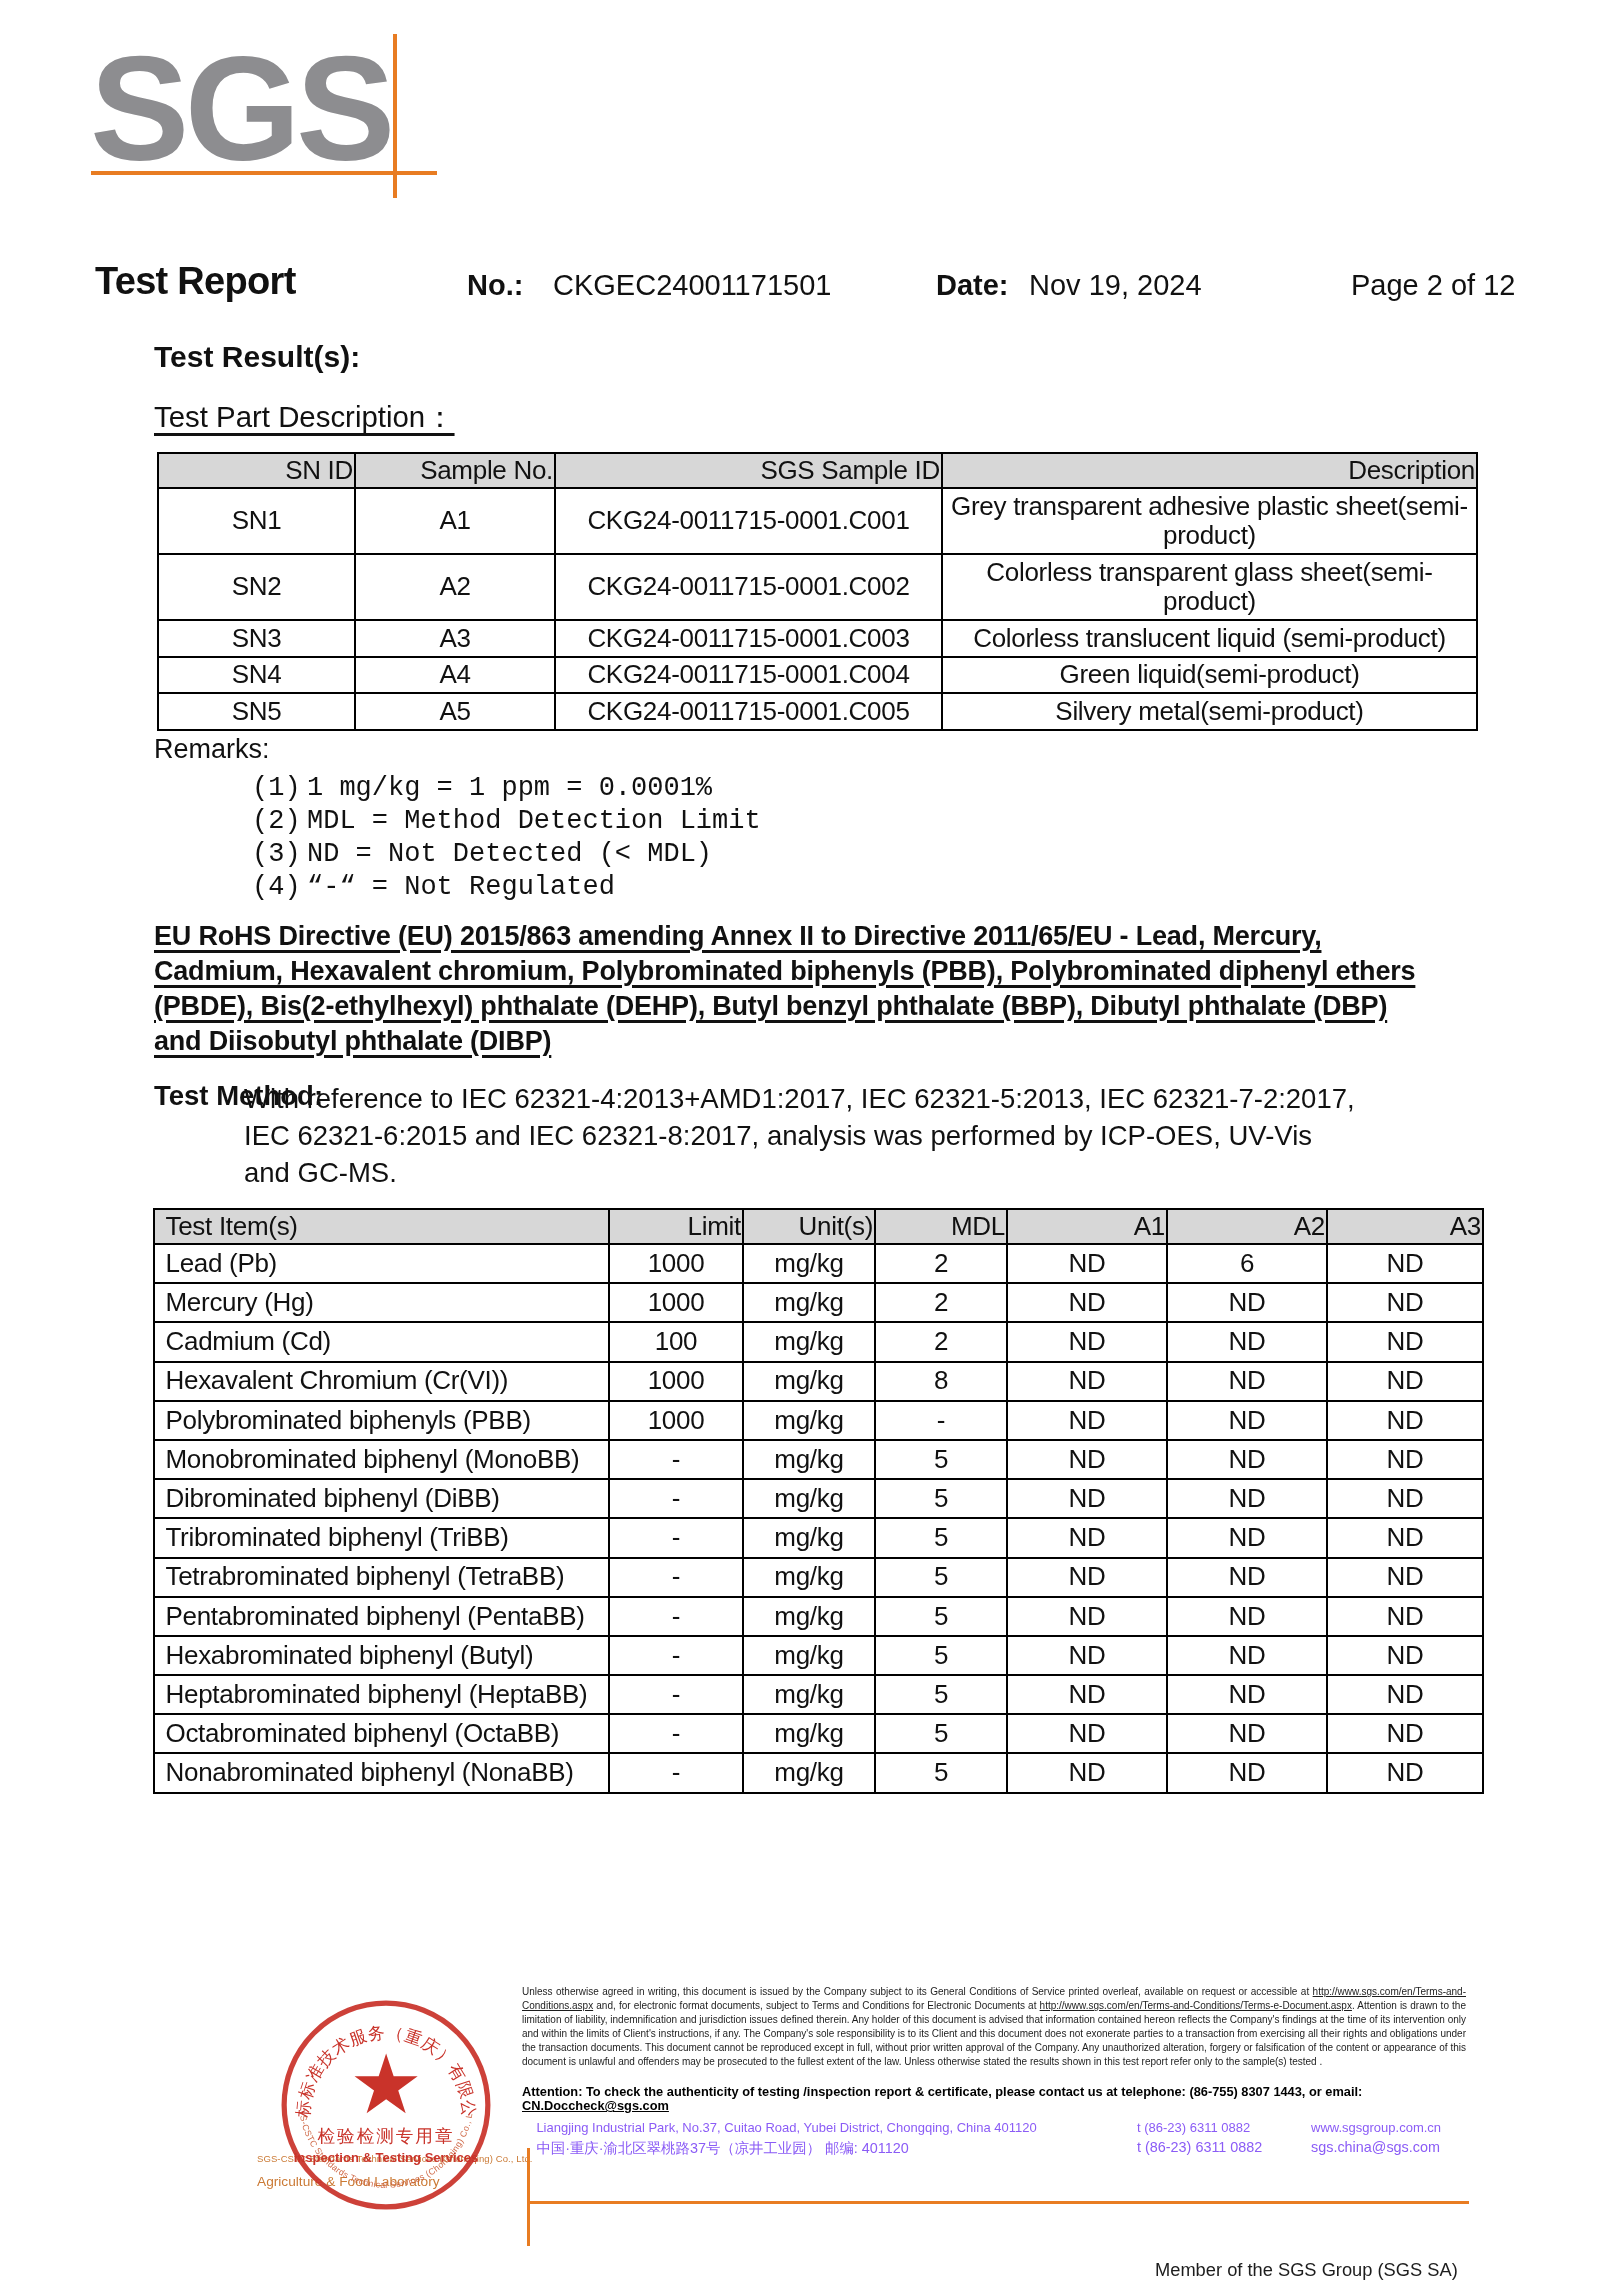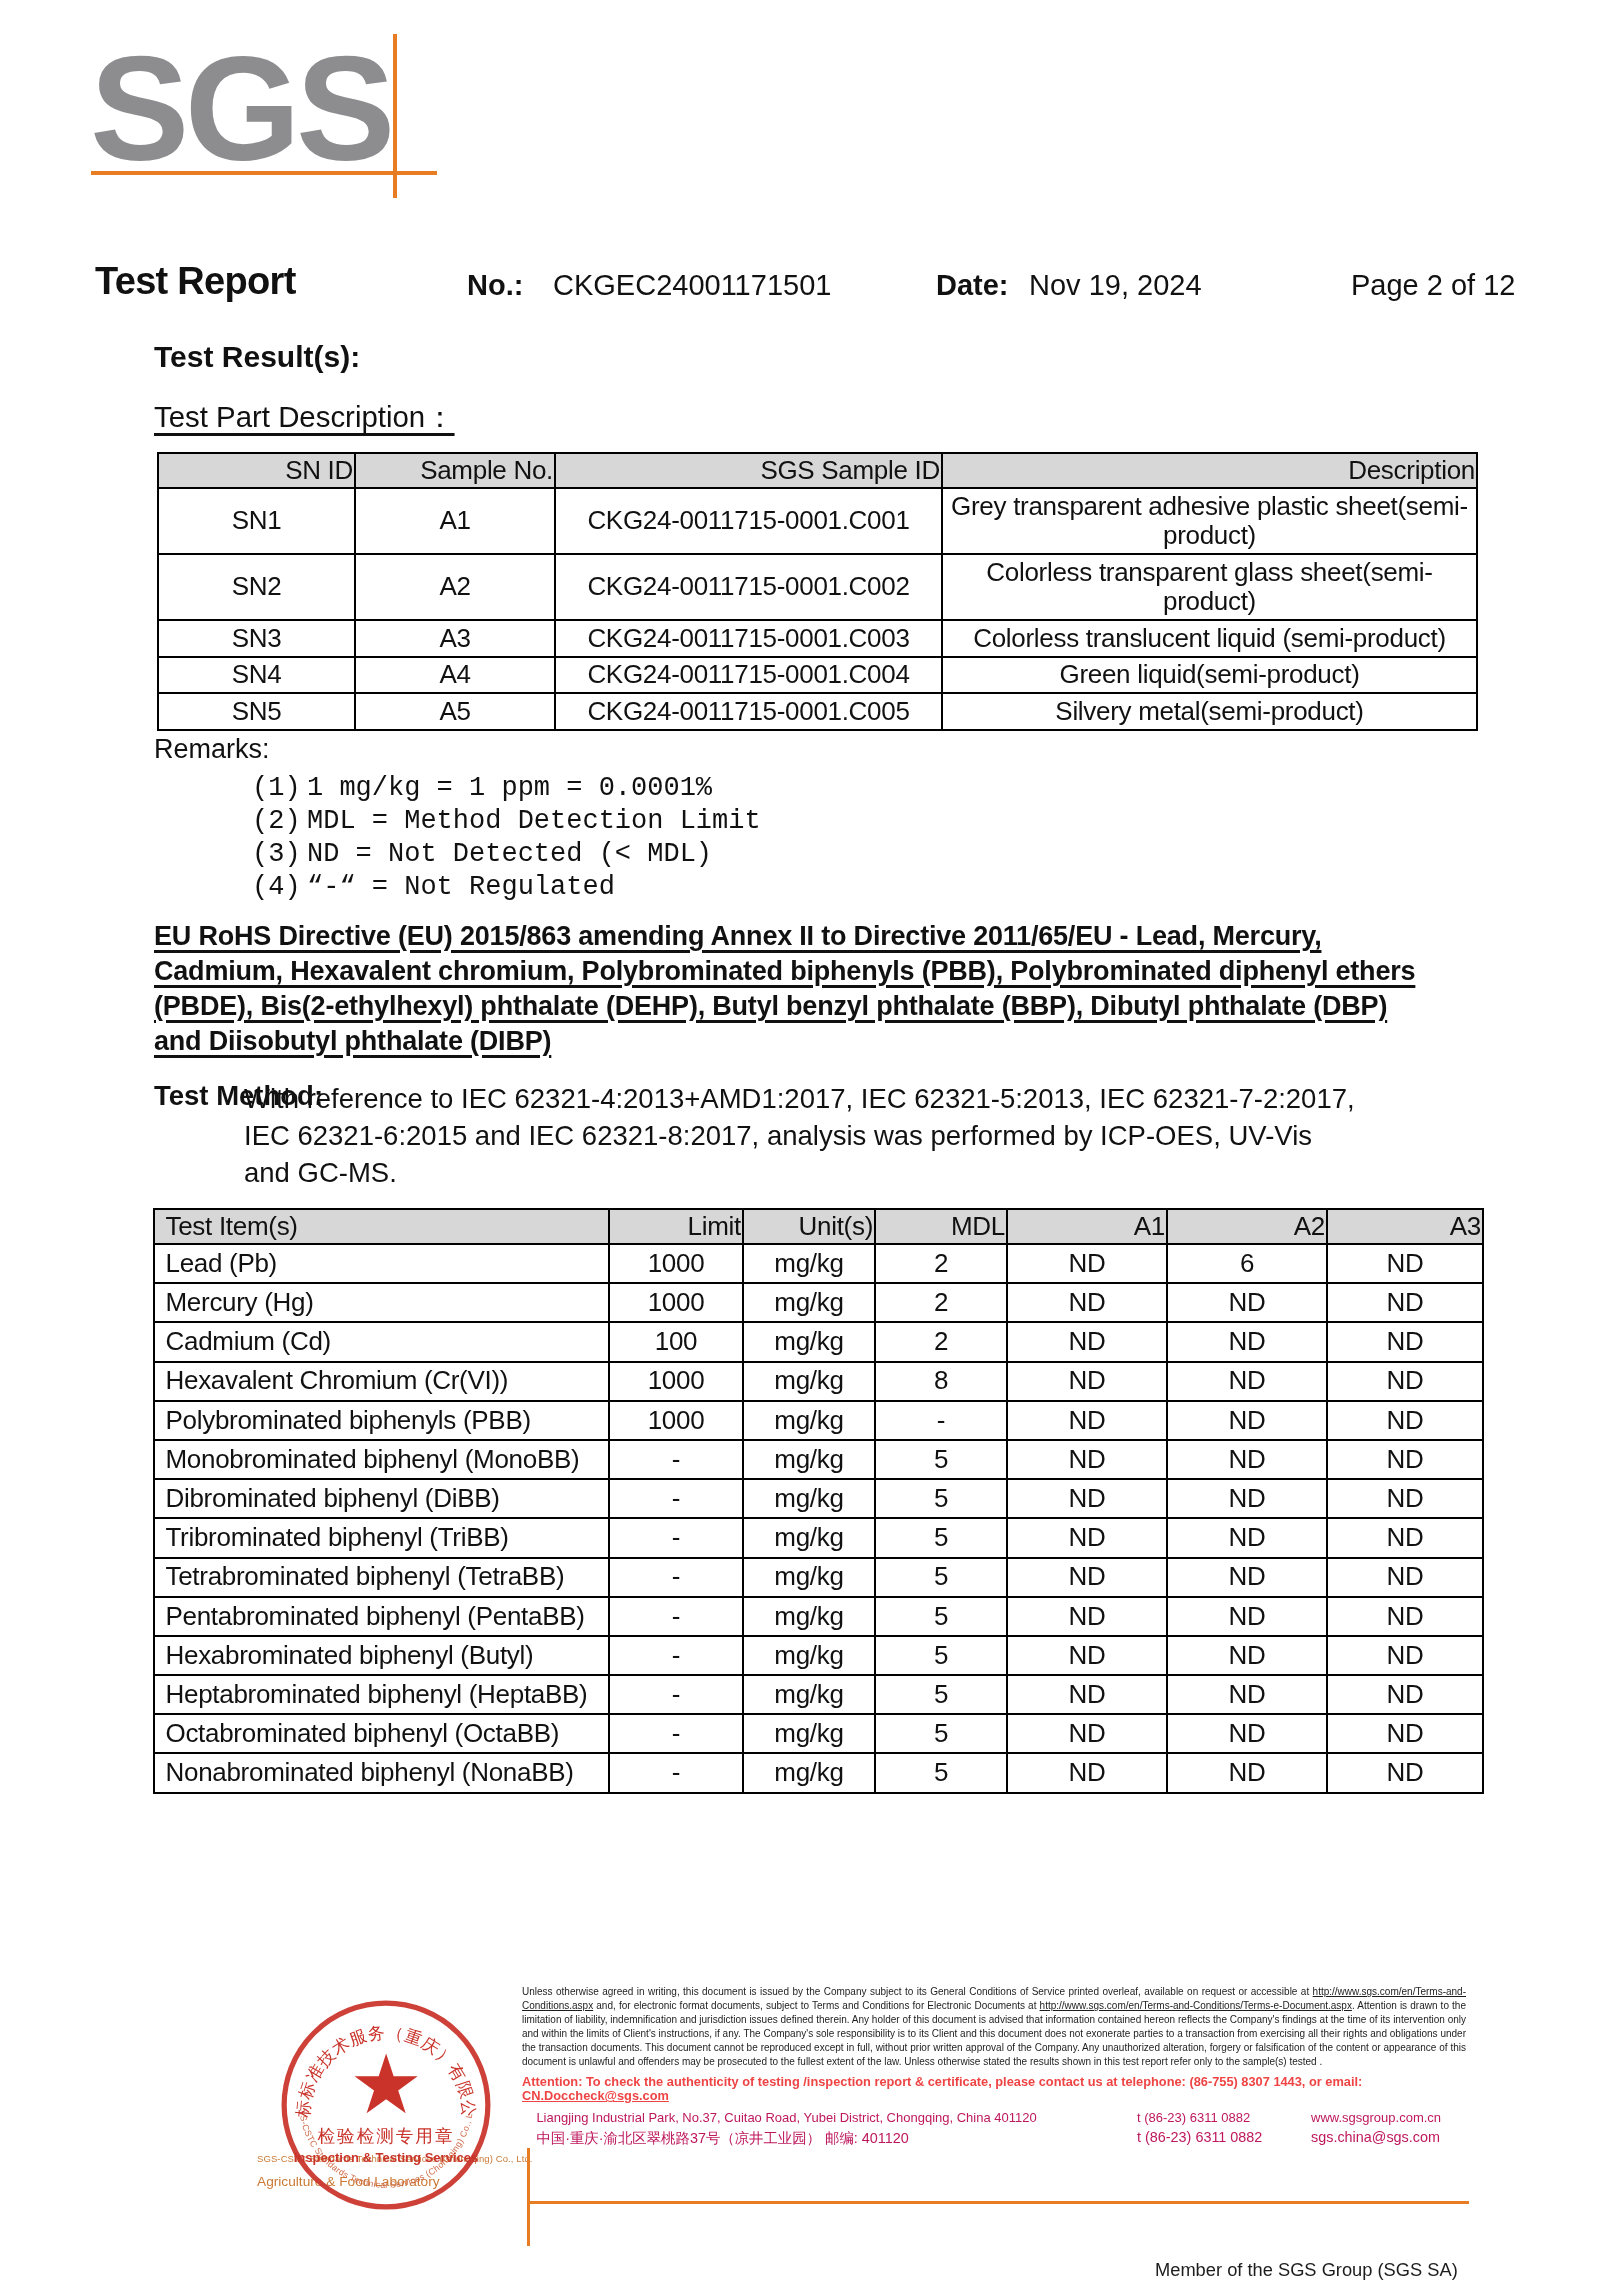--- a/index.html
+++ b/index.html
@@ -70,24 +70,24 @@
 
   
   .company-line1{position:absolute;left:257px;top:2153px;font-size:9.5px;color:#cb7a35;
                  letter-spacing:0.1px;}
   .company-line2{position:absolute;left:257px;top:2174px;font-size:13.7px;color:#cb7a35;}
   .stamp{position:absolute;left:275px;top:1994px;width:222px;height:222px;}
 
   .footer-right{position:absolute;left:522px;top:1985px;width:944px;}
   .disclaimer{font-size:10px;line-height:14px;text-align:justify;color:#1d1d1d;}
   .u{text-decoration:underline;}
-  .attention{font-size:12.8px;line-height:14.4px;font-weight:bold;color:#ef4444;margin-top:6px;
+  .attention{font-size:12.8px;line-height:14.4px;font-weight:bold;color:#000000;margin-top:16px;
              text-align:left;}
   .addr-rows{margin-top:3.3px;}
-  .addr-row{position:relative;height:19.6px;font-size:13px;color:#be185d;text-decoration:underline;}
+  .addr-row{position:relative;height:19.6px;font-size:13px;color:#8b5cf6;text-decoration:underline;}
   .addr-row .addr{position:absolute;left:14.4px;top:2.6px;white-space:nowrap;}
   .addr-row .tel{position:absolute;left:615px;top:2.6px;white-space:nowrap;}
   .addr-row .site{position:absolute;left:789px;top:2.6px;white-space:nowrap;}
   .addr-row.cn{font-size:14.4px;}
 
   .orange-vline{position:absolute;left:527px;top:2148px;width:3.3px;height:98px;background:#e87c22;}
   .orange-hline{position:absolute;left:527px;top:2201px;width:942px;height:3.3px;background:#e87c22;}
   .member-line{position:absolute;left:1155px;top:2259px;font-size:18.3px;color:#1d1d1d;}
 </style>
 </head>

